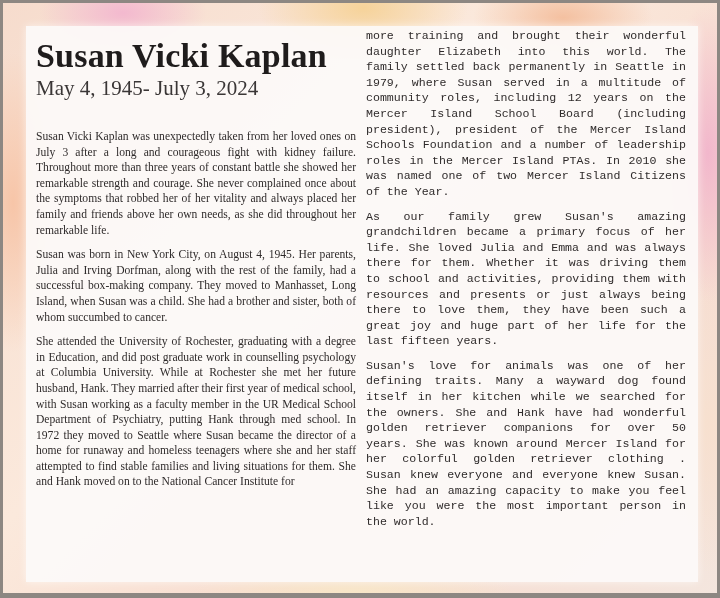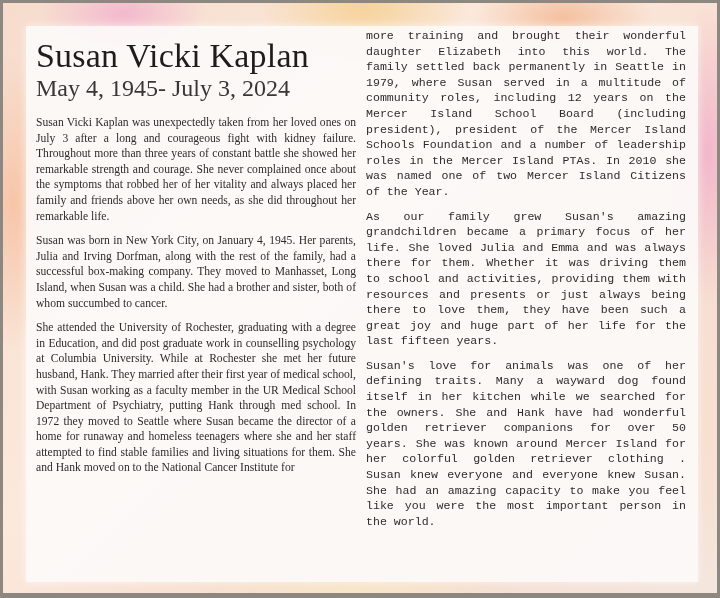--- a/index.html
+++ b/index.html
@@ -13,37 +13,37 @@
       radial-gradient(ellipse 60px 200px at 705px 150px, #f2b7cc 0%, rgba(242,183,204,0) 75%),
       radial-gradient(ellipse 60px 200px at 705px 420px, #f7e0cf 0%, rgba(247,224,207,0) 75%),
       radial-gradient(ellipse 200px 40px at 350px 590px, #f8e7c8 0%, rgba(248,231,200,0) 80%),
       linear-gradient(135deg, #f6dccd 0%, #fbe9dc 40%, #f7dccf 70%, #f4e6de 100%);
   }
   .panel { position:absolute; left:23px; top:23px; width:672px; height:556px;
     background:rgba(252,250,249,0.93); box-shadow:0 0 8px rgba(255,255,255,0.6); }
   .col { position:absolute; top:0; width:320px; color:#2d2a2a; }
   .col-left { left:10px; }
   .col-right { left:340px; }
-  h1 { margin:12px 0 0 0; font-size:34px; font-weight:normal; line-height:36px; color:#1f1c1c; letter-spacing:0.2px; }
-  .dates { margin:1px 0 0 0; font-size:24px; line-height:26px; color:#3a3636; }
+  h1 { margin:12px 0 0 0; font-size:34px; font-weight:bold; line-height:36px; color:#1f1c1c; letter-spacing:0.2px; }
+  .dates { margin:1px 0 0 0; font-size:21px; line-height:26px; color:#3a3636; }
   p { margin:0 0 9px 0; font-size:11.6px; line-height:15.6px; text-align:justify; color:#2f2b2b; }
-  .col-left .body { margin-top:14px; }
+  .col-left .body { margin-top:28px; }
   .col-right .body { margin-top:2px;font-family:Liberation Mono, monospace; }
 </style>
 </head>
 <body>
 
 <div class="frame">
   <div class="panel">
     <div class="col col-left">
       <h1>Susan Vicki Kaplan</h1>
       <div class="dates">May 4, 1945- July 3, 2024</div>
       <div class="body">
         <p>Susan Vicki Kaplan was unexpectedly taken from her loved ones on July 3 after a long and courageous fight with kidney failure. Throughout more than three years of constant battle she showed her remarkable strength and courage. She never complained once about the symptoms that robbed her of her vitality and always placed her family and friends above her own needs, as she did throughout her remarkable life.</p>
-        <p>Susan was born in New York City, on January 4, 1945. Her parents, Julia and Irving Dorfman, along with the rest of the family, had a successful box-making company. They moved to Manhasset, Long Island, when Susan was a child. She had a brother and sister, both of whom succumbed to cancer.</p>
+        <p>Susan was born in New York City, on August 4, 1945. Her parents, Julia and Irving Dorfman, along with the rest of the family, had a successful box-making company. They moved to Manhasset, Long Island, when Susan was a child. She had a brother and sister, both of whom succumbed to cancer.</p>
         <p>She attended the University of Rochester, graduating with a degree in Education, and did post graduate work in counselling psychology at Columbia University. While at Rochester she met her future husband, Hank. They married after their first year of medical school, with Susan working as a faculty member in the UR Medical School Department of Psychiatry, putting Hank through med school. In 1972 they moved to Seattle where Susan became the director of a home for runaway and homeless teenagers where she and her staff attempted to find stable families and living situations for them. She and Hank moved on to the National Cancer Institute for</p>
       </div>
     </div>
     <div class="col col-right">
       <div class="body">
         <p>more training and brought their wonderful daughter Elizabeth into this world. The family settled back permanently in Seattle in 1979, where Susan served in a multitude of community roles, including 12 years on the Mercer Island School Board (including president), president of the Mercer Island Schools Foundation and a number of leadership roles in the Mercer Island PTAs. In 2010 she was named one of two Mercer Island Citizens of the Year.</p>
         <p>As our family grew Susan's amazing grandchildren became a primary focus of her life. She loved Julia and Emma and was always there for them. Whether it was driving them to school and activities, providing them with resources and presents or just always being there to love them, they have been such a great joy and huge part of her life for the last fifteen years.</p>
         <p>Susan's love for animals was one of her defining traits. Many a wayward dog found itself in her kitchen while we searched for the owners. She and Hank have had wonderful golden retriever companions for over 50 years. She was known around Mercer Island for her colorful golden retriever clothing . Susan knew everyone and everyone knew Susan. She had an amazing capacity to make you feel like you were the most important person in the world.</p>
       </div>
     </div>

